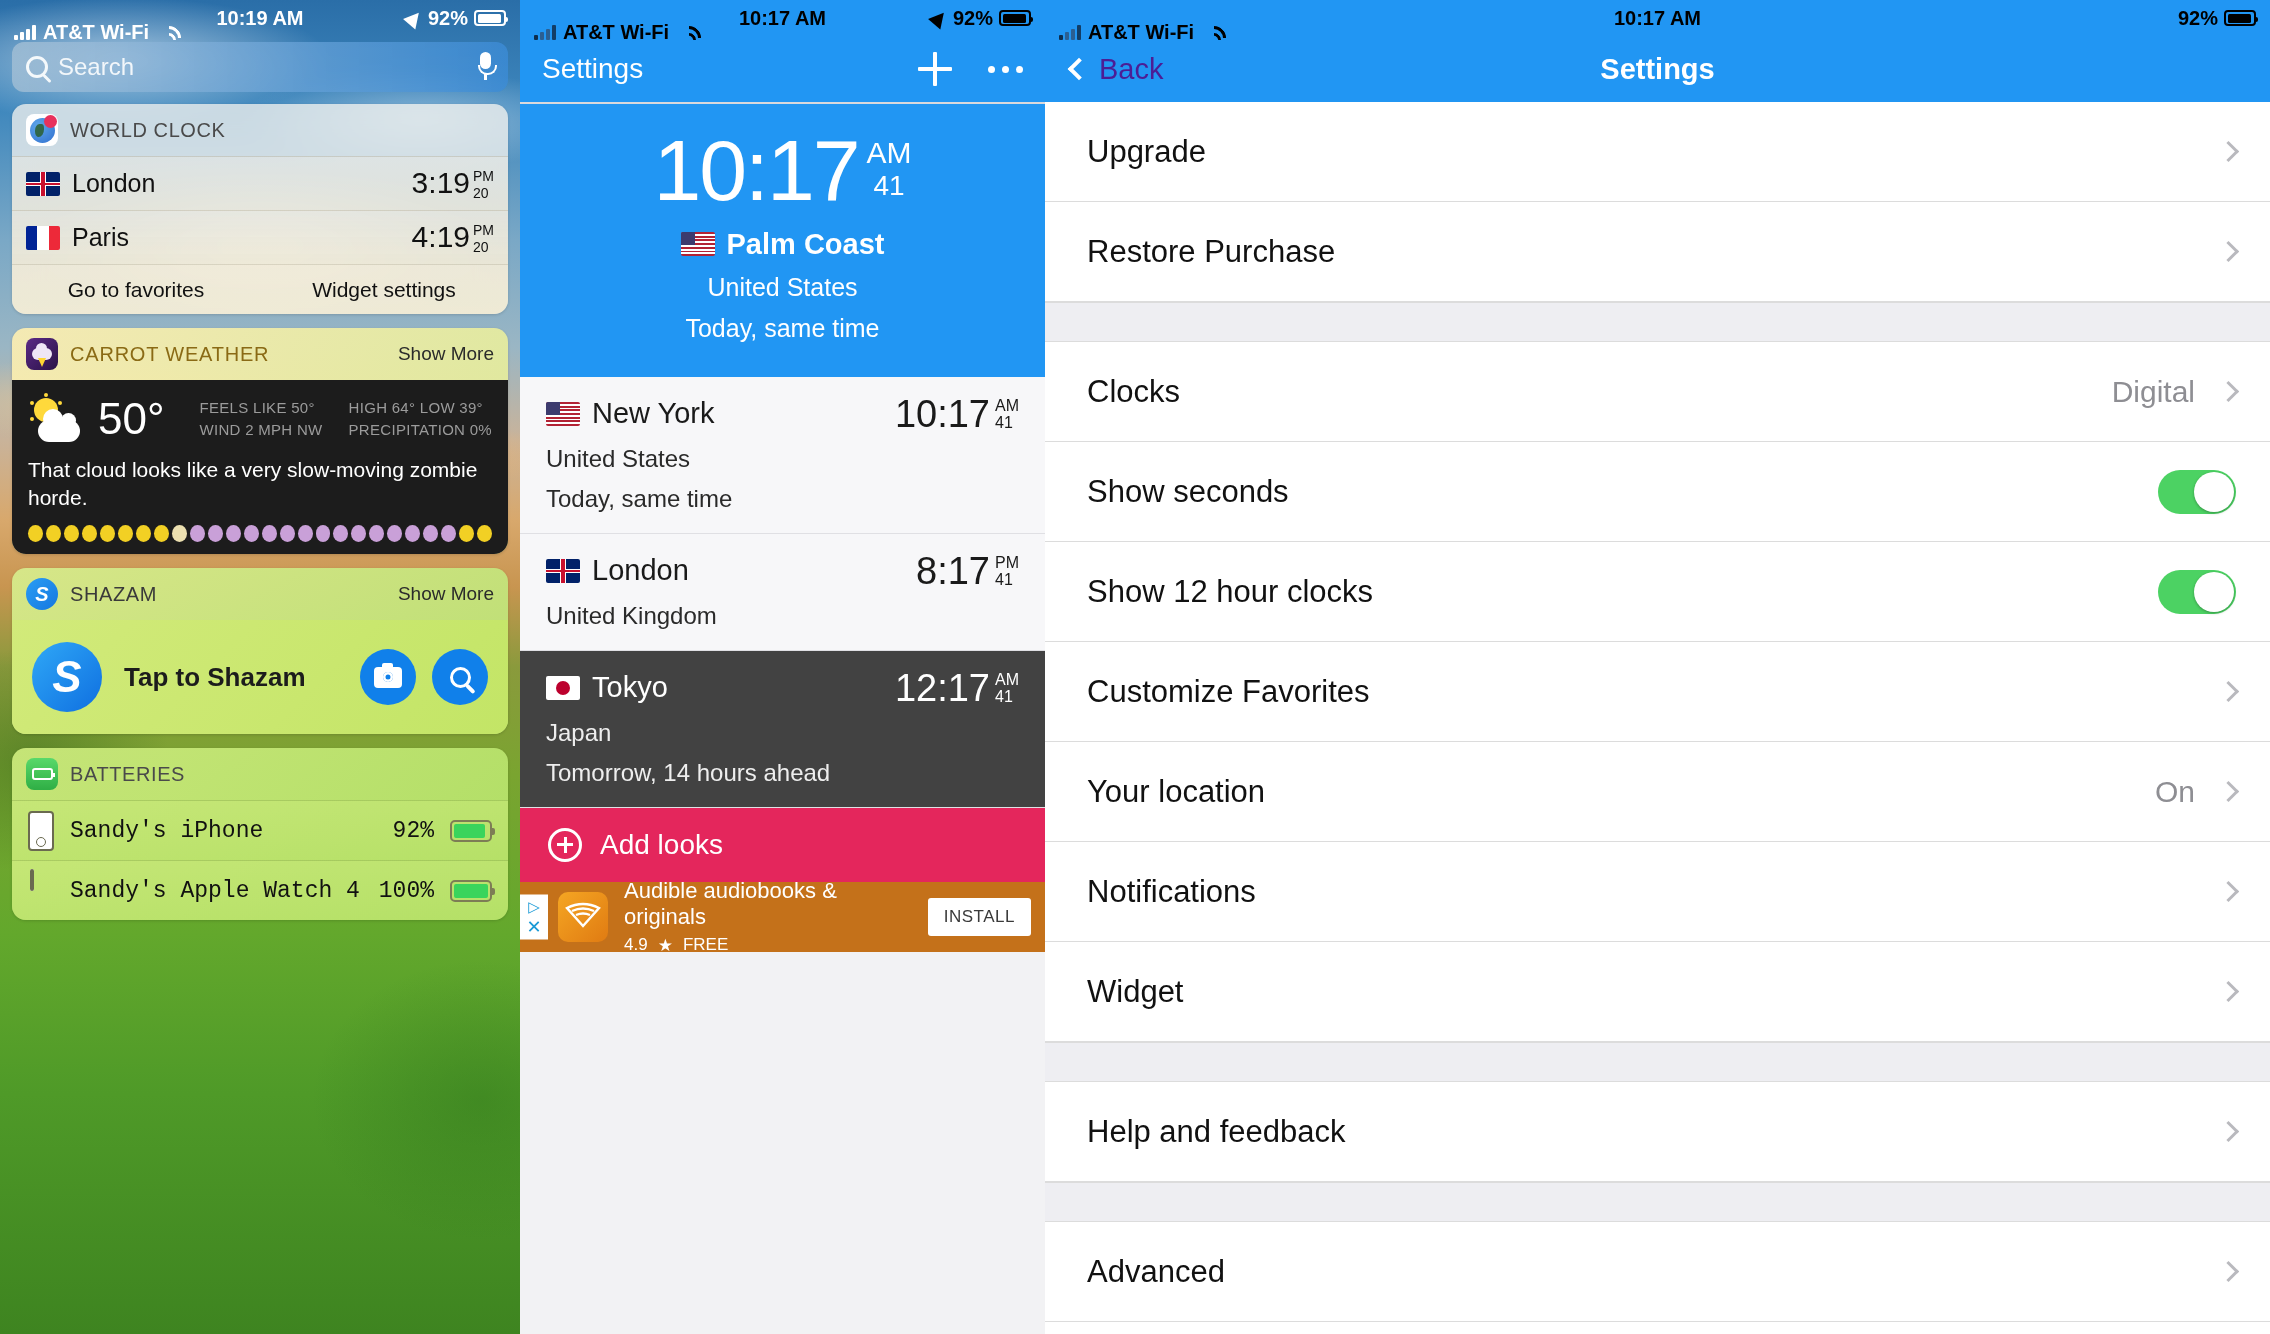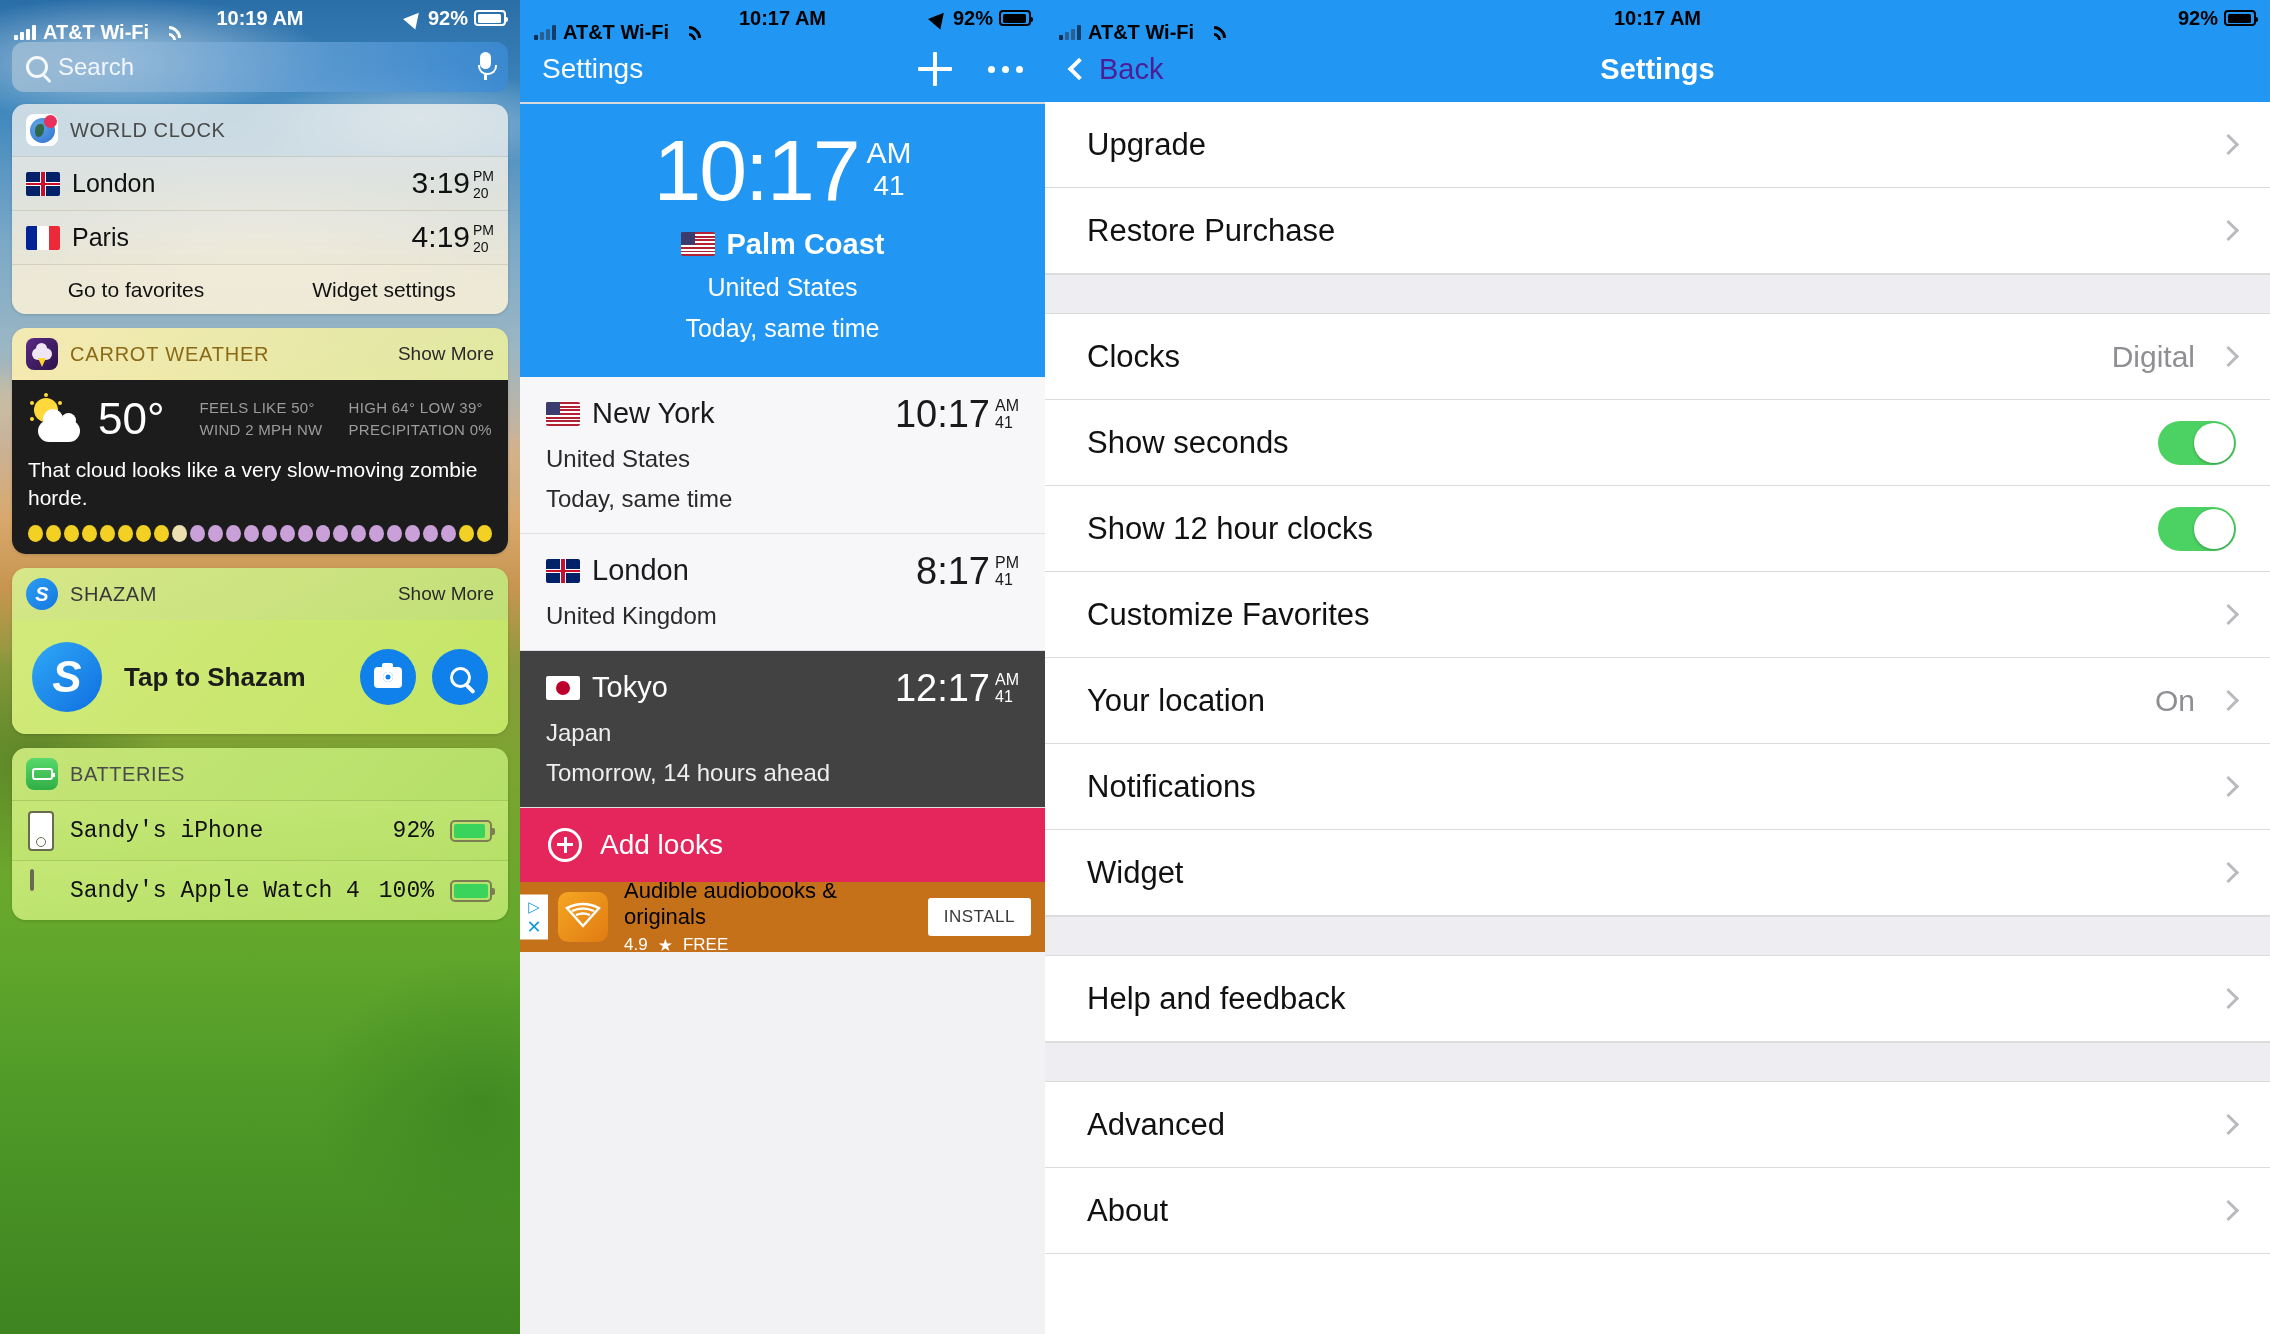--- a/index.html
+++ b/index.html
@@ -243,34 +243,34 @@
 
   .adbar { background:#c4711a; height: 70px; display:flex; align-items:center; padding: 0 14px 0 38px; gap: 16px; position:relative; }
   .ad-badges { position:absolute; left:0; top:50%; transform:translateY(-50%); background:#fff; width: 28px;
     display:flex; flex-direction:column; align-items:center; gap:4px; padding: 4px 0; }
   .ad-adchoice { color:#1a9ad6; font-size: 15px; line-height:1; }
   .ad-x { color:#1a9ad6; font-size: 18px; line-height:1; }
   .ad-icon { width: 50px; height: 50px; border-radius: 10px; background: linear-gradient(135deg,#f5a623,#e07b12);
     display:flex;align-items:center;justify-content:center; flex:none; }
   .ad-icon svg { width: 36px; height: 30px; }
   .ad-txt { flex:1; }
-  .ad-title { color:#000000; font-size: 22px; }
+  .ad-title { color:#ffffff; font-size: 22px; }
   .ad-meta { color:#fff; font-size: 17px; margin-top: 5px; display:flex; align-items:center; gap:10px; }
   .ad-install { background:#fff; color:#3a3a3a; font-size: 17px; padding: 9px 16px; border-radius: 3px; letter-spacing:.5px; }
 
   
   .panel3 { width: 1225px; height: 1334px; background:#fff; position:relative; overflow:hidden; }
   .p3-sb { background:#2196f3; color:#000; }
   .navbar3 { background:#2196f3; height:66px; display:flex; align-items:center; padding: 0 26px; position:relative; }
   .back-btn { display:flex; align-items:center; gap: 12px; color:#4c1d95; font-size: 29px; }
   .chev-left { width: 16px; height: 16px; border-left: 4px solid #fff; border-bottom: 4px solid #fff;
     transform: rotate(45deg); flex:none; }
   .nav-c-title { position:absolute; left:0; right:0; text-align:center; color:#fff; font-size: 29px; font-weight: 700; pointer-events:none; }
 
-  .set-row { height: 86px; display:flex; align-items:center; padding: 0 34px 0 42px;
+  .set-row { height: 100px; display:flex; align-items:center; padding: 0 34px 0 42px;
     border-bottom: 1px solid #dcdcdc; background:#fff; }
   .set-label { font-size: 31px; color:#111; }
   .set-right { margin-left:auto; display:flex; align-items:center; gap: 26px; }
   .set-value { font-size: 30px; color:#8e8e93; }
   .chev-right { width: 15px; height: 15px; border-right: 3px solid #b9b9be; border-top: 3px solid #b9b9be;
     transform: rotate(45deg); flex:none; }
   .toggle { width: 78px; height: 44px; border-radius: 22px; background:#4cd263; position:relative; flex:none; }
   .toggle::after{content:"";position:absolute;right:2px;top:2px;width:40px;height:40px;border-radius:50%;background:#fff;
     box-shadow:0 1px 3px rgba(0,0,0,.3);}
   .set-gap { height: 40px; background:#eeeef2; border-bottom:1px solid #dcdcdc; border-top:1px solid #dcdcdc; }

